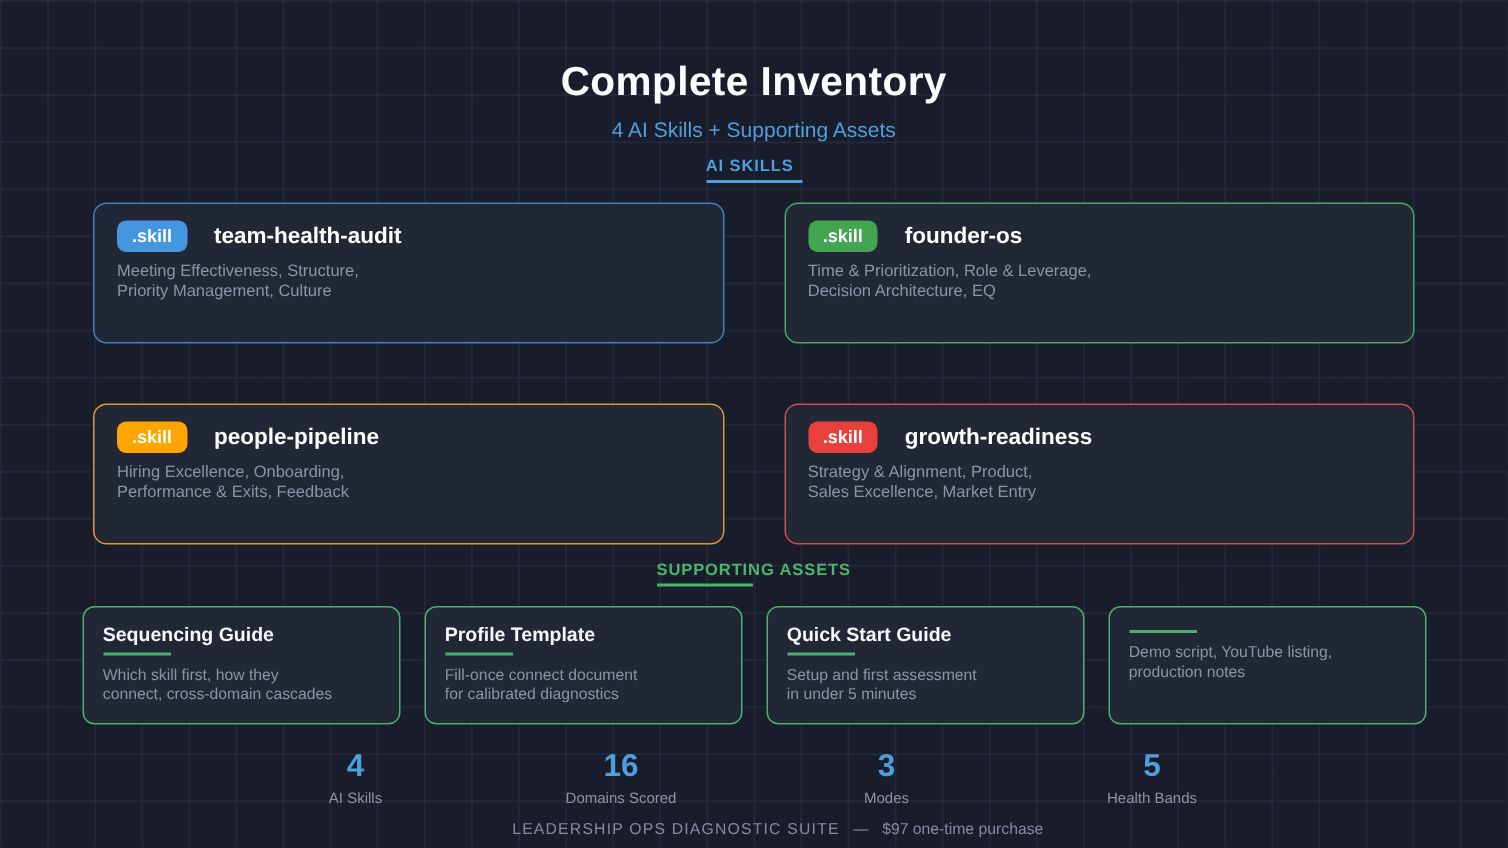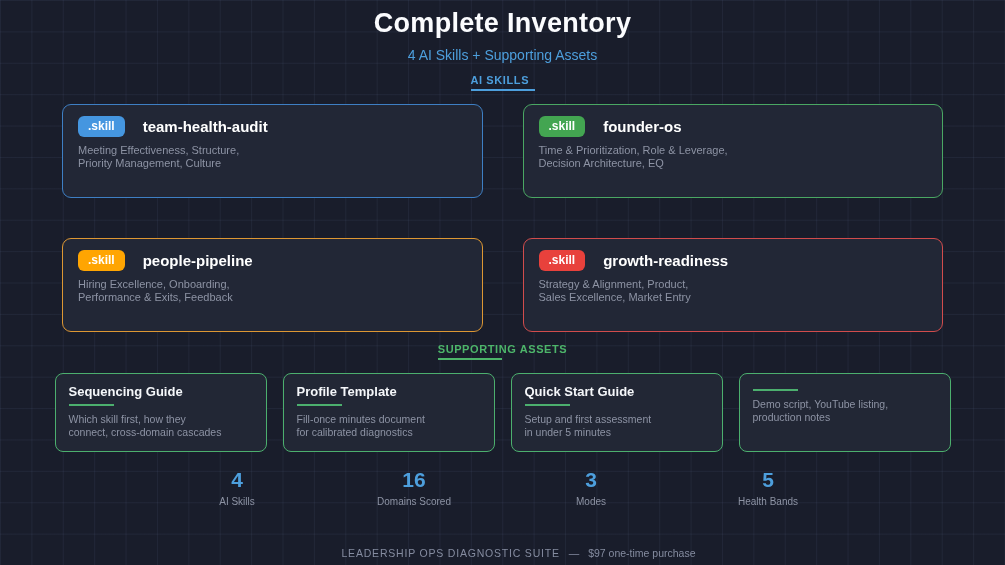--- a/index.html
+++ b/index.html
@@ -7,21 +7,21 @@
   body {
     position:relative;
     font-family:"Liberation Sans", sans-serif;
     background-color:#191d2b;
     background-image:
       linear-gradient(rgba(135,155,205,0.08) 1px, transparent 1px),
       linear-gradient(90deg, rgba(135,155,205,0.08) 1px, transparent 1px);
     background-size:31.4px 31.4px;
     color:#f2f4f8;
   }
-  .header { text-align:center; padding-top:8px; }
+  .header { text-align:center; padding-top:39px; }
   .page-title { font-size:27px; font-weight:bold; color:#fbfcfe; letter-spacing:0.3px; }
   .page-subtitle { margin-top:8px; font-size:14px; color:#4d9fdd; }
 
   .section-label-wrap { text-align:center; }
   .section-label { display:inline-block; text-align:left; margin-top:11px; }
   .section-label .label-text { font-size:11px; font-weight:bold; letter-spacing:0.6px; }
   .section-label .label-underline { width:64px; height:2px; margin-top:3px; }
   .label-blue .label-text { color:#4d9fdd; }
   .label-blue .label-underline { background:#4d9fdd; }
   .label-green .label-text { color:#4db56a; }
@@ -136,21 +136,21 @@
 <div class="assets-grid">
   <div class="asset-card">
     <div class="asset-title">Sequencing Guide</div>
     <div class="asset-underline"></div>
     <div class="asset-desc">Which skill first, how they
 connect, cross-domain cascades</div>
   </div>
   <div class="asset-card">
     <div class="asset-title">Profile Template</div>
     <div class="asset-underline"></div>
-    <div class="asset-desc">Fill-once minutes document
+    <div class="asset-desc">Fill-once connect document
 for calibrated diagnostics</div>
   </div>
   <div class="asset-card">
     <div class="asset-title">Quick Start Guide</div>
     <div class="asset-underline"></div>
     <div class="asset-desc">Setup and first assessment
 in under 5 minutes</div>
   </div>
   <div class="asset-card">
     <div class="asset-underline"></div>

